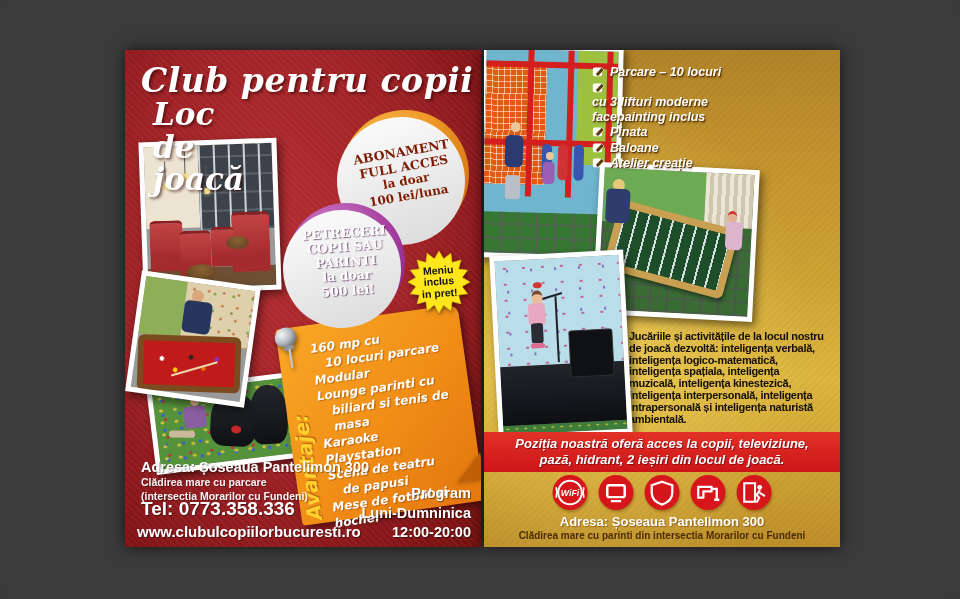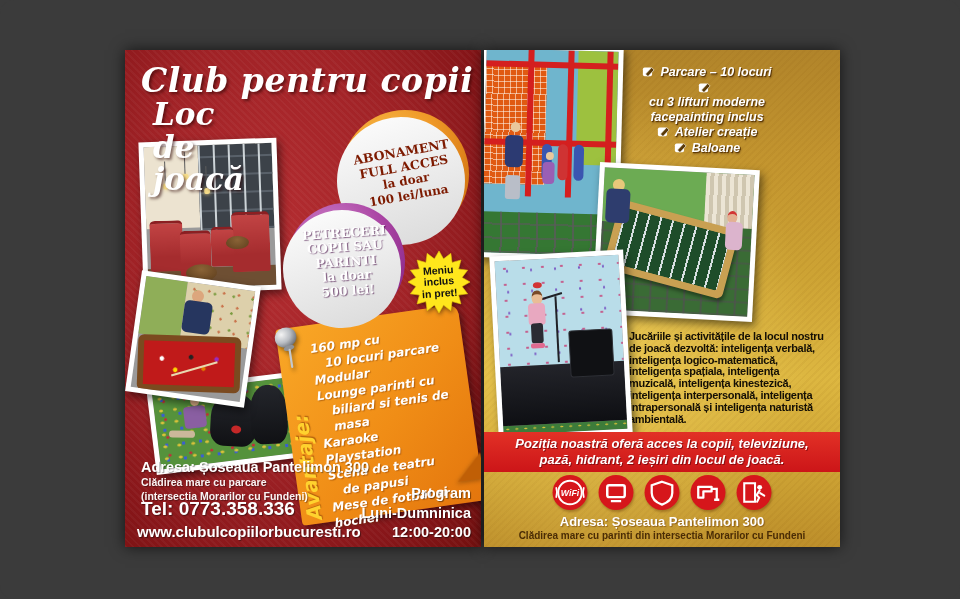--- a/index.html
+++ b/index.html
@@ -175,21 +175,21 @@
   .addr .a1{font-size:14.5px;font-weight:700;}
   .addr .a2,.addr .a3{font-size:10.5px;font-weight:700;opacity:.95;line-height:12.5px;margin-top:1px;}
   .tel{position:absolute;left:16px;top:448px;font-size:19px;font-weight:700;color:#fff;z-index:6;
        text-shadow:1px 1px 1px rgba(0,0,0,.45);}
   .web{position:absolute;left:12px;top:473px;font-size:15px;font-weight:700;color:#fff;z-index:6;
        text-shadow:1px 1px 1px rgba(0,0,0,.45);}
   .prog{position:absolute;right:10px;top:434px;text-align:right;color:#fff;font-weight:700;
         font-size:14.5px;line-height:19.5px;z-index:6;text-shadow:1px 1px 1px rgba(0,0,0,.45);}
 
   
-  .cl{position:absolute;right:18px;top:14px;width:230px;text-align:center;z-index:4;
+  .cl{position:absolute;right:18px;top:14px;width:230px;text-align:left;z-index:4;
       color:#fff;font-style:italic;font-weight:700;font-size:12.5px;line-height:14.5px;
       text-shadow:1px 1px 0 #5f3a06,1px 2px 2px rgba(60,30,0,.5);}
   .cl-line{white-space:nowrap;}
   .cl-line:empty{display:none;}
   .ck{display:inline-block;vertical-align:-2px;margin-right:4px;}
 
   .para{position:absolute;left:145px;top:281px;width:198px;z-index:2;color:#140f05;
         font-weight:700;font-size:11px;line-height:11.8px;letter-spacing:-.3px;}
 
   .banner{position:absolute;left:0;top:382px;width:100%;height:40px;z-index:5;
@@ -381,28 +381,35 @@
             </svg></div>
         <div class="cl-line">cu 3 lifturi moderne</div>
       </div>
       <div class="cl-item">
         <div class="cl-line">facepainting inclus</div>
       </div>
       <div class="cl-item">
         <div class="cl-line"><svg class="ck" width="14" height="14" viewBox="0 0 16 16">
               <rect x="1" y="4" width="10.5" height="10" rx="2" fill="#fff"></rect>
               <polygon points="4,11.5 11,4 13.8,6.8 6.8,14.3" fill="#5a3a08" stroke="#fff" stroke-width="0.7"></polygon>
-            </svg><span>Atelier creație</span></div>
+            </svg><span>Pinata</span></div>
 
       </div>
       <div class="cl-item">
         <div class="cl-line"><svg class="ck" width="14" height="14" viewBox="0 0 16 16">
               <rect x="1" y="4" width="10.5" height="10" rx="2" fill="#fff"></rect>
               <polygon points="4,11.5 11,4 13.8,6.8 6.8,14.3" fill="#5a3a08" stroke="#fff" stroke-width="0.7"></polygon>
             </svg><span>Baloane</span></div>
+
+      </div>
+      <div class="cl-item">
+        <div class="cl-line"><svg class="ck" width="14" height="14" viewBox="0 0 16 16">
+              <rect x="1" y="4" width="10.5" height="10" rx="2" fill="#fff"></rect>
+              <polygon points="4,11.5 11,4 13.8,6.8 6.8,14.3" fill="#5a3a08" stroke="#fff" stroke-width="0.7"></polygon>
+            </svg><span>Atelier creație</span></div>
 
       </div>
     </div>
 
     <div class="photo fb">
       <div class="ph">
         <div class="fb-wall"></div>
         <div class="fb-curtain"></div>
         <div class="fb-carpet"></div>
         <div class="fb-table">

